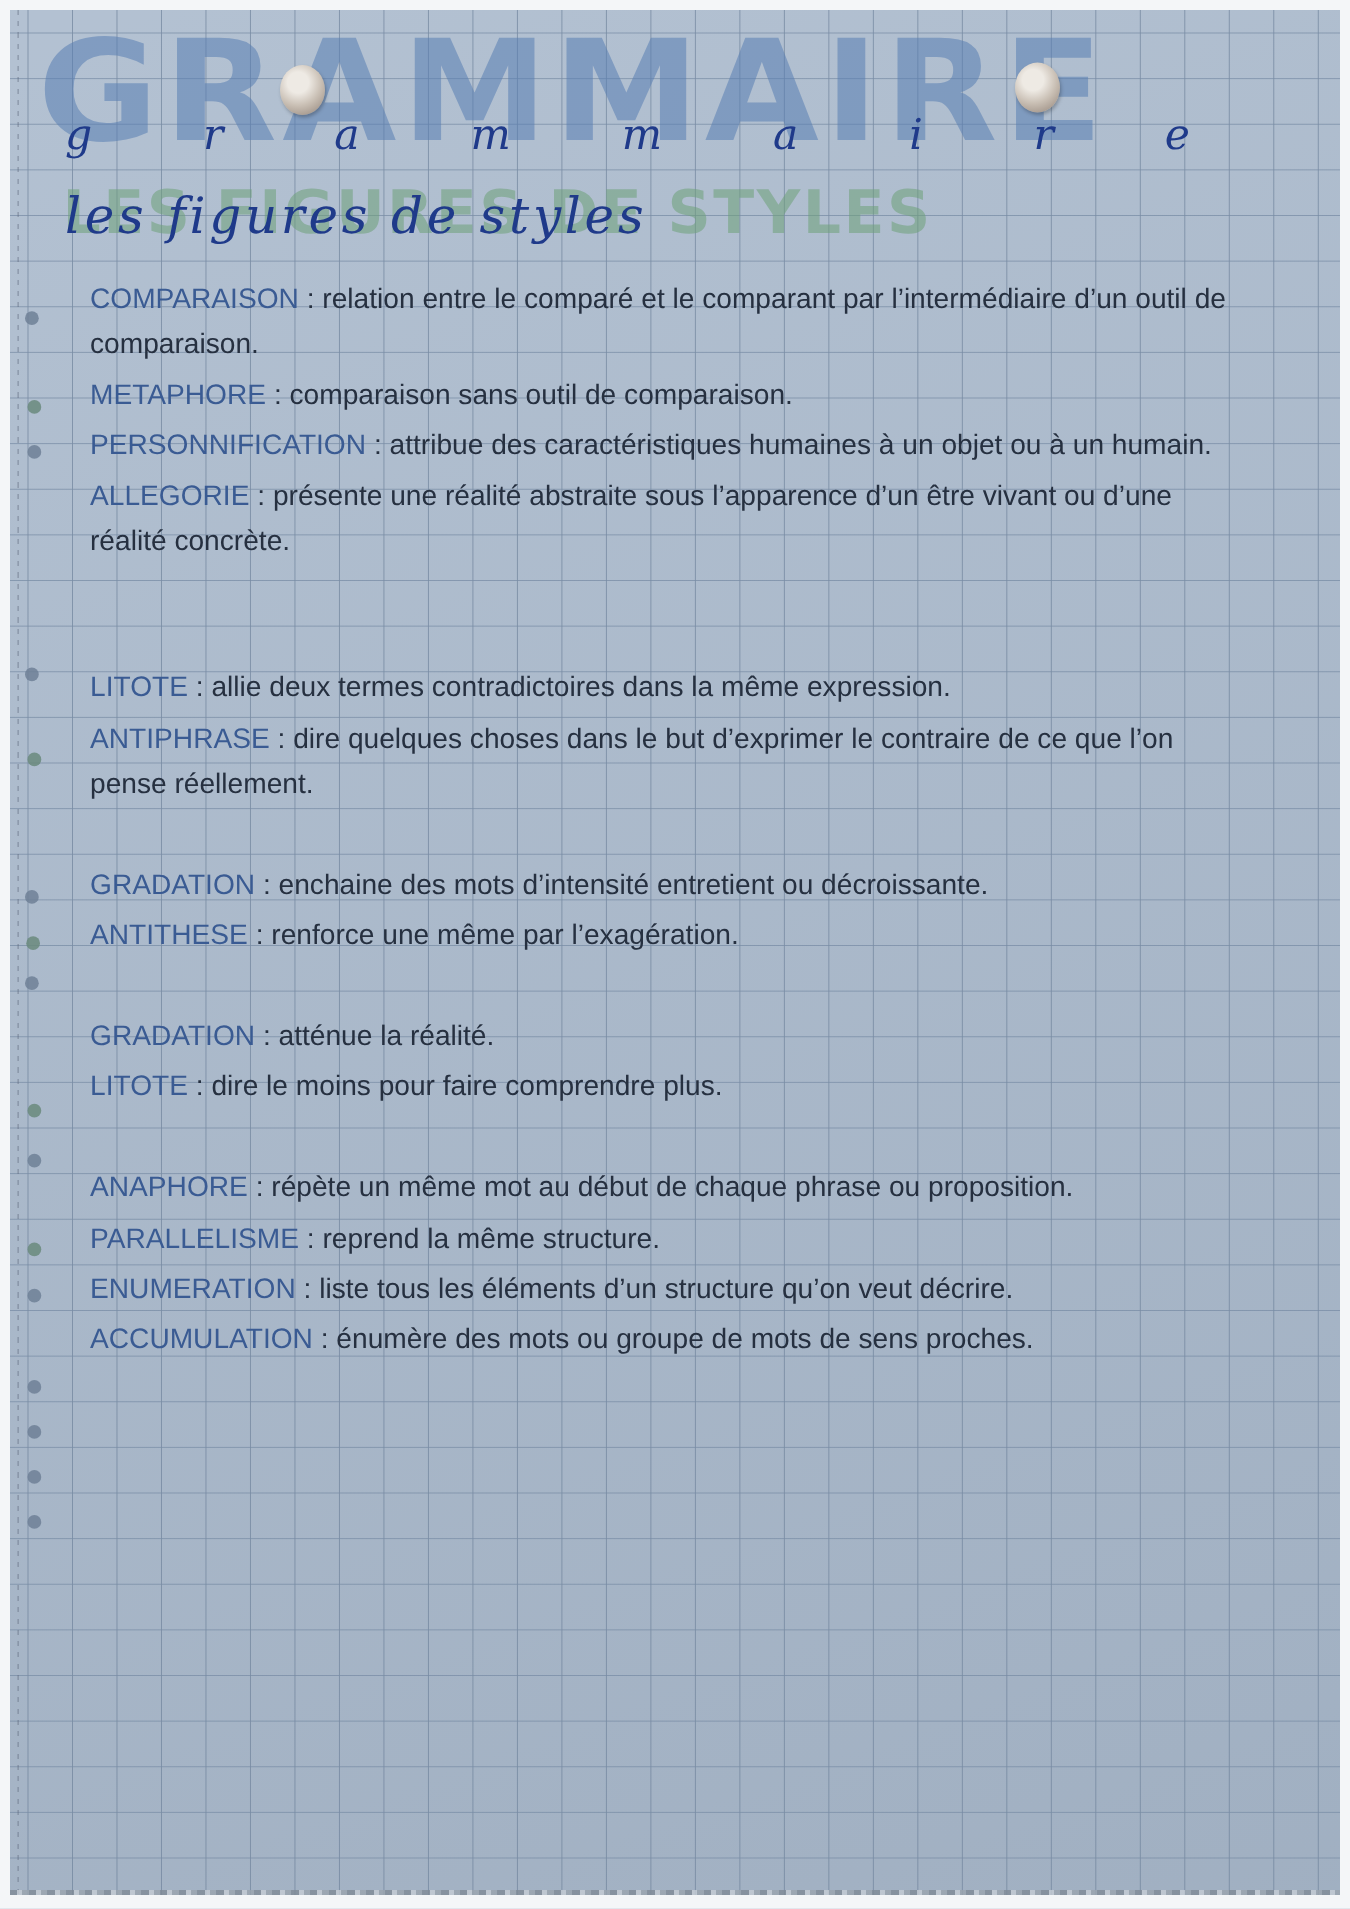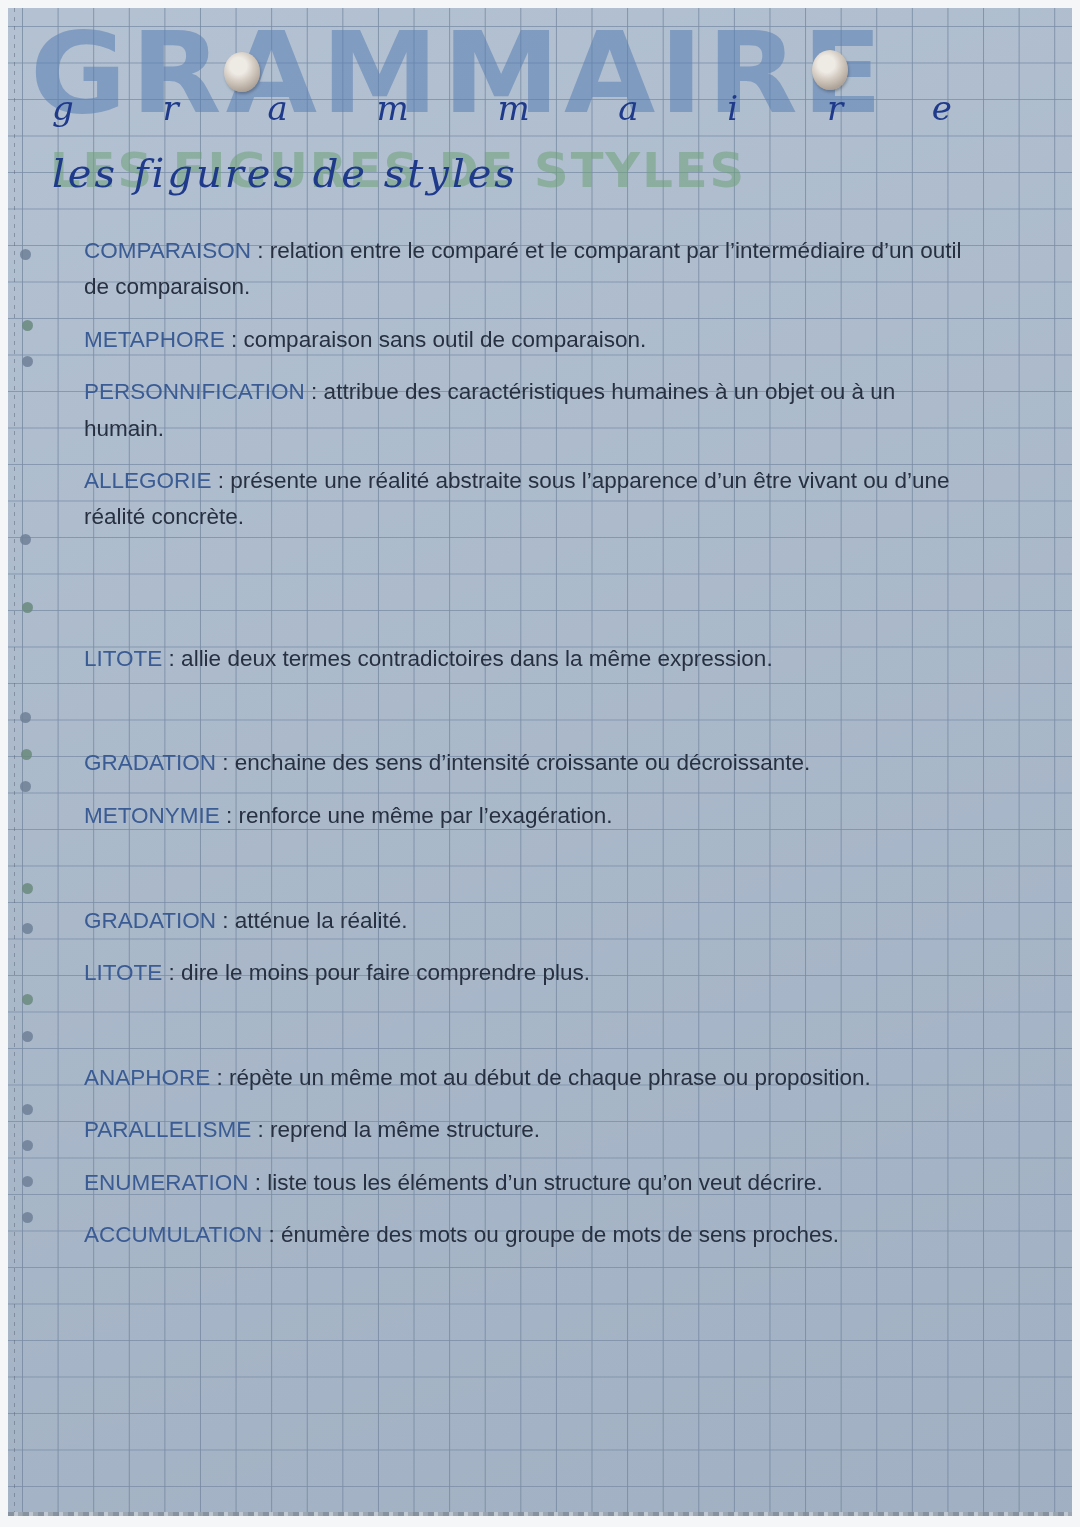--- a/index.html
+++ b/index.html
@@ -54,21 +54,21 @@
     position:absolute; left:52px; top:150px;
     font-family:"DejaVu Serif", serif; font-style:italic;
     font-size:40px; color:#1f3a8a; letter-spacing:3px;
     white-space:nowrap;
   }
   .content {
     position:absolute; left:68px; top:217px; width:920px;
     font-family:"Liberation Sans", sans-serif;
     font-size:22.5px; line-height:36.4px; color:#263040;
   }
-  .entry { margin:16px; }
+  .entry { margin:4px; }
   .entry .term { color:#3a5b93; }
   .gap { height:36.4px; }
   .holes { position:absolute; left:0; top:0; width:40px; height:1527px; }
   .hole {
     position:absolute; width:11px; height:11px; border-radius:50%;
     background:#6f8096; opacity:0.85;
   }
   .hole.green { background:#6a8a7c; }
   .margin-line {
     position:absolute; left:14px; top:8px; width:1px; height:1508px;
@@ -123,24 +123,25 @@
 
   <p class="entry"><span class="term">COMPARAISON</span><span> : relation entre le comparé et le comparant par l’intermédiaire d’un outil de comparaison.</span></p>
   <p class="entry"><span class="term">METAPHORE</span><span> : comparaison sans outil de comparaison.</span></p>
   <p class="entry"><span class="term">PERSONNIFICATION</span><span> : attribue des caractéristiques humaines à un objet ou à un humain.</span></p>
   <p class="entry"><span class="term">ALLEGORIE</span><span> : présente une réalité abstraite sous l’apparence d’un être vivant ou d’une réalité concrète.</span></p>
   <div class="gap"></div>
 
   <div class="gap"></div>
 
   <p class="entry"><span class="term">LITOTE</span><span> : allie deux termes contradictoires dans la même expression.</span></p>
+  <p class="entry"><span class="term">ANTIPHRASE</span><span> : dire quelques choses dans le but d’exprimer le contraire de ce que l’on pense réellement.</span></p>
   <div class="gap"></div>
 
-  <p class="entry"><span class="term">GRADATION</span><span> : enchaine des sens d’intensité croissante ou décroissante.</span></p>
-  <p class="entry"><span class="term">METONYMIE</span><span> : renforce une même par l’exagération.</span></p>
+  <p class="entry"><span class="term">GRADATION</span><span> : enchaine des mots d’intensité entretient ou décroissante.</span></p>
+  <p class="entry"><span class="term">ANTITHESE</span><span> : renforce une même par l’exagération.</span></p>
   <div class="gap"></div>
 
   <p class="entry"><span class="term">GRADATION</span><span> : atténue la réalité.</span></p>
   <p class="entry"><span class="term">LITOTE</span><span> : dire le moins pour faire comprendre plus.</span></p>
   <div class="gap"></div>
 
   <p class="entry"><span class="term">ANAPHORE</span><span> : répète un même mot au début de chaque phrase ou proposition.</span></p>
   <p class="entry"><span class="term">PARALLELISME</span><span> : reprend la même structure.</span></p>
   <p class="entry"><span class="term">ENUMERATION</span><span> : liste tous les éléments d’un structure qu’on veut décrire.</span></p>
   <p class="entry"><span class="term">ACCUMULATION</span><span> : énumère des mots ou groupe de mots de sens proches.</span></p>

